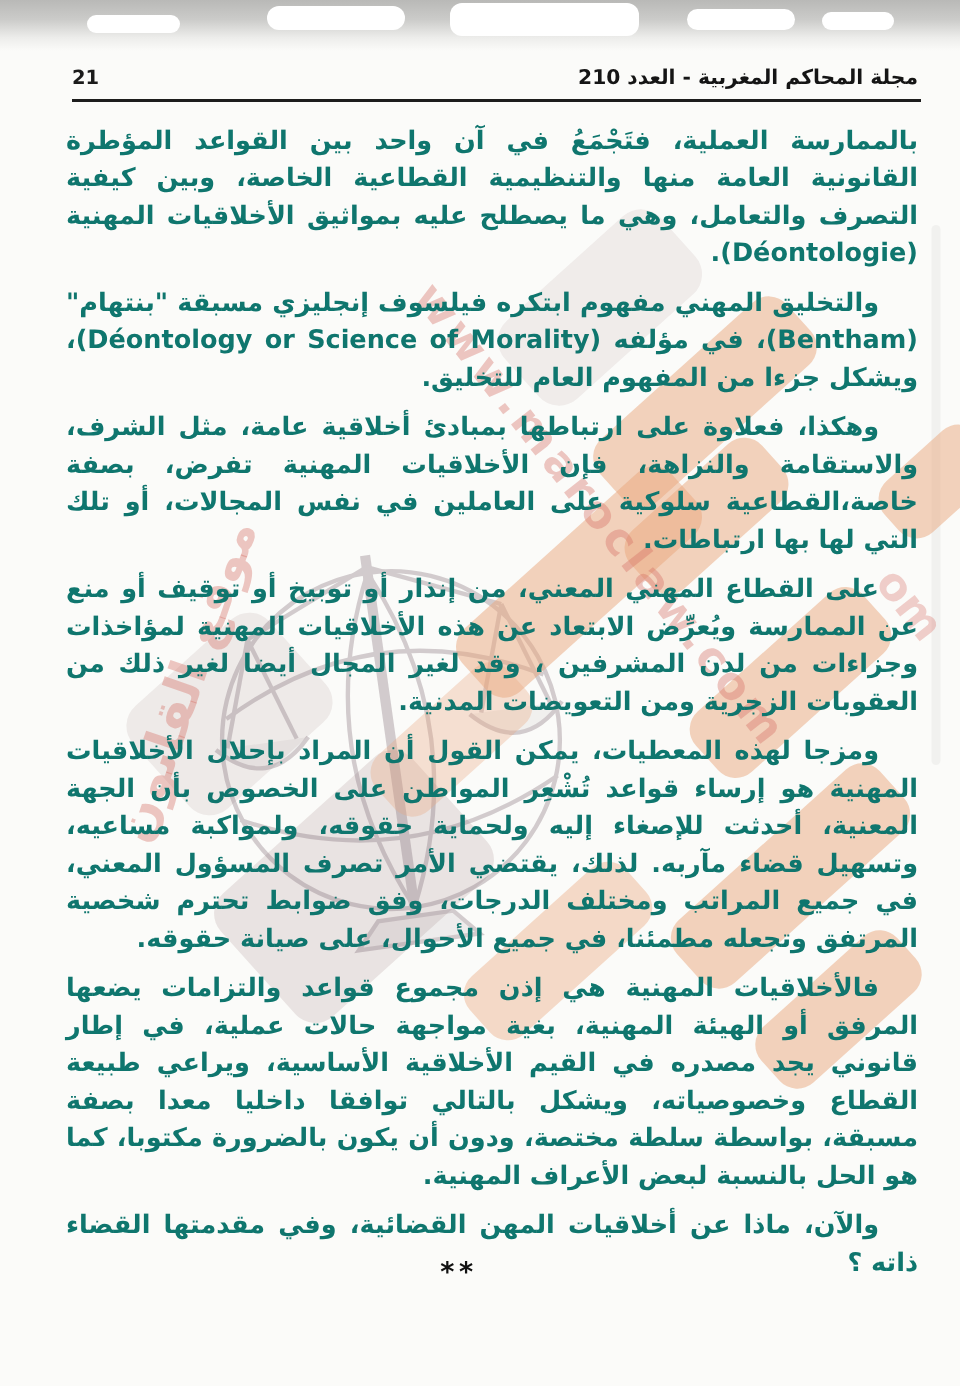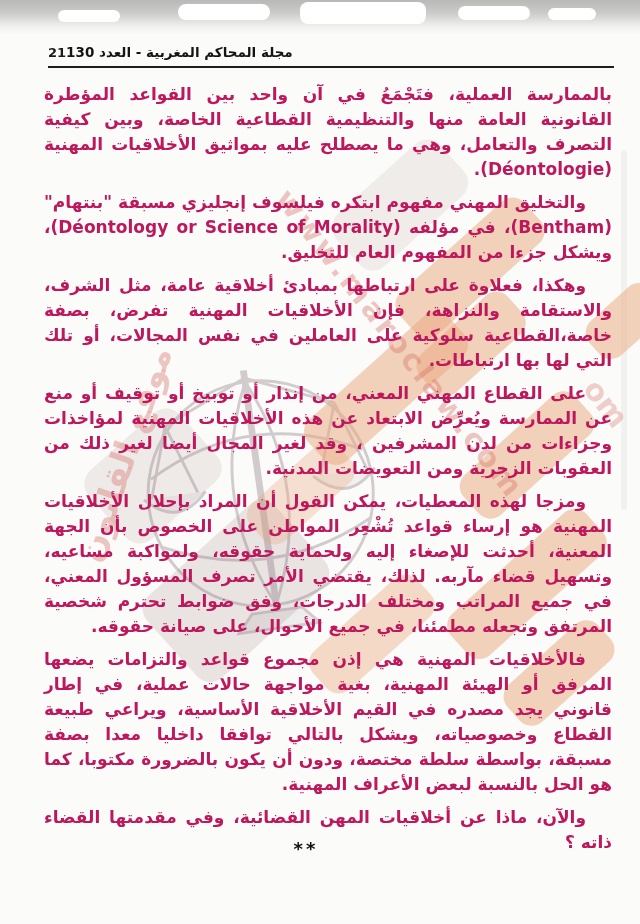--- a/index.html
+++ b/index.html
@@ -50,36 +50,36 @@
     font-size:30px;font-weight:bold;color:rgba(214,110,100,0.32);white-space:nowrap;
   }
   .wm-ar{
     position:absolute;left:88px;top:540px;transform:rotate(-71deg);transform-origin:0 50%;
     font-size:34px;font-weight:bold;color:rgba(214,110,100,0.38);
     white-space:nowrap;direction:rtl;
   }
   
   .page-header{
     position:absolute;top:44px;left:48px;right:28px;
-    display:flex;flex-direction:row;align-items:flex-end;
+    display:flex;flex-direction:row;justify-content:space-between;align-items:flex-end;
     direction:ltr;
   }
   .page-number{font-size:13px;font-weight:bold;color:#1b1b1b;}
   .journal-title{font-size:13.5px;font-weight:bold;color:#151515;direction:rtl;}
   .header-rule{
     position:absolute;top:66px;left:48px;right:26px;height:0;
     border-top:2px solid #1d1d1d;
   }
   .article{
     position:absolute;top:82px;left:44px;right:28px;bottom:60px;
     direction:rtl;
   }
   .para{
     font-size:17px;line-height:25px;margin:0 0 8px 0;
-    text-align:justify;color:#be185d;font-weight:bold;
+    text-align:justify;color:#0f766e;font-weight:bold;
   }
   .para.indent{text-indent:26px;}
   .footer-separator{
     position:absolute;top:838px;left:0;right:0;text-align:center;
     transform:translateX(-14px);
     font-size:18px;font-weight:bold;letter-spacing:3px;color:#111;
   }
 </style>
 </head>
 <body>
@@ -126,21 +126,21 @@
   <div class="wm-bar wb8"></div>
   <div class="wm-bar wb9"></div>
 
   <div class="wm-url">www.maroclaw.com</div>
   <div class="wm-url-frag">om</div>
   <div class="wm-ar">موقع القانون</div>
 </div>
 
 <div class="page-header">
   <span class="page-number">21</span>
-  <span class="journal-title">مجلة المحاكم المغربية - العدد 130</span>
+  <span class="journal-title">مجلة المحاكم المغربية - العدد 210</span>
 </div>
 <div class="header-rule"></div>
 
 <div class="article">
   <p class="para">بالممارسة العملية، فتَجْمَعُ في آن واحد بين القواعد المؤطرة القانونية العامة منها والتنظيمية القطاعية الخاصة، وبين كيفية التصرف والتعامل، وهي ما يصطلح عليه بمواثيق الأخلاقيات المهنية (Déontologie).</p>
   <p class="para indent">والتخليق المهني مفهوم ابتكره فيلسوف إنجليزي مسبقة "بنتهام" (Bentham)، في مؤلفه (Déontology or Science of Morality)، ويشكل جزءا من المفهوم العام للتخليق.</p>
   <p class="para indent">وهكذا، فعلاوة على ارتباطها بمبادئ أخلاقية عامة، مثل الشرف، والاستقامة والنزاهة، فإن الأخلاقيات المهنية تفرض، بصفة خاصة،القطاعية سلوكية على العاملين في نفس المجالات، أو تلك التي لها بها ارتباطات.</p>
   <p class="para indent">على القطاع المهني المعني، من إنذار أو توبيخ أو توقيف أو منع عن الممارسة ويُعرِّض الابتعاد عن هذه الأخلاقيات المهنية لمؤاخذات وجزاءات من لدن المشرفين ، وقد لغير المجال أيضا لغير ذلك من العقوبات الزجرية ومن التعويضات المدنية.</p>
   <p class="para indent">ومزجا لهذه المعطيات، يمكن القول أن المراد بإحلال الأخلاقيات المهنية هو إرساء قواعد تُشْعِر المواطن على الخصوص بأن الجهة المعنية، أحدثت للإصغاء إليه ولحماية حقوقه، ولمواكبة مساعيه، وتسهيل قضاء مآربه. لذلك، يقتضي الأمر تصرف المسؤول المعني، في جميع المراتب ومختلف الدرجات، وفق ضوابط تحترم شخصية المرتفق وتجعله مطمئنا، في جميع الأحوال، على صيانة حقوقه.</p>
   <p class="para indent">فالأخلاقيات المهنية هي إذن مجموع قواعد والتزامات يضعها المرفق أو الهيئة المهنية، بغية مواجهة حالات عملية، في إطار قانوني يجد مصدره في القيم الأخلاقية الأساسية، ويراعي طبيعة القطاع وخصوصياته، ويشكل بالتالي توافقا داخليا معدا بصفة مسبقة، بواسطة سلطة مختصة، ودون أن يكون بالضرورة مكتوبا، كما هو الحل بالنسبة لبعض الأعراف المهنية.</p>

